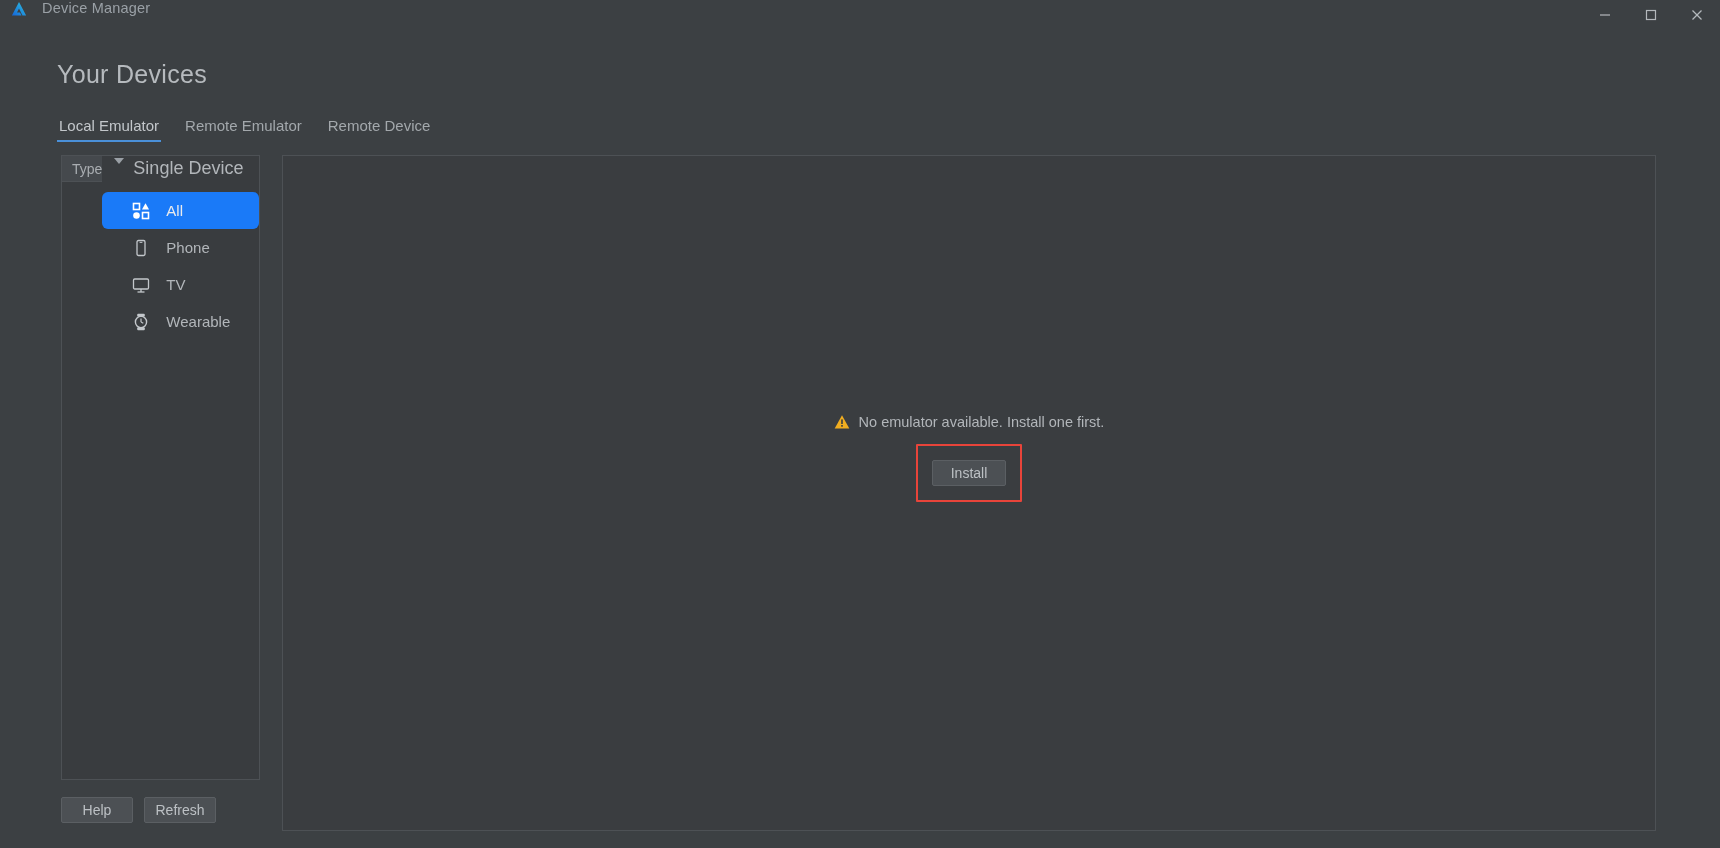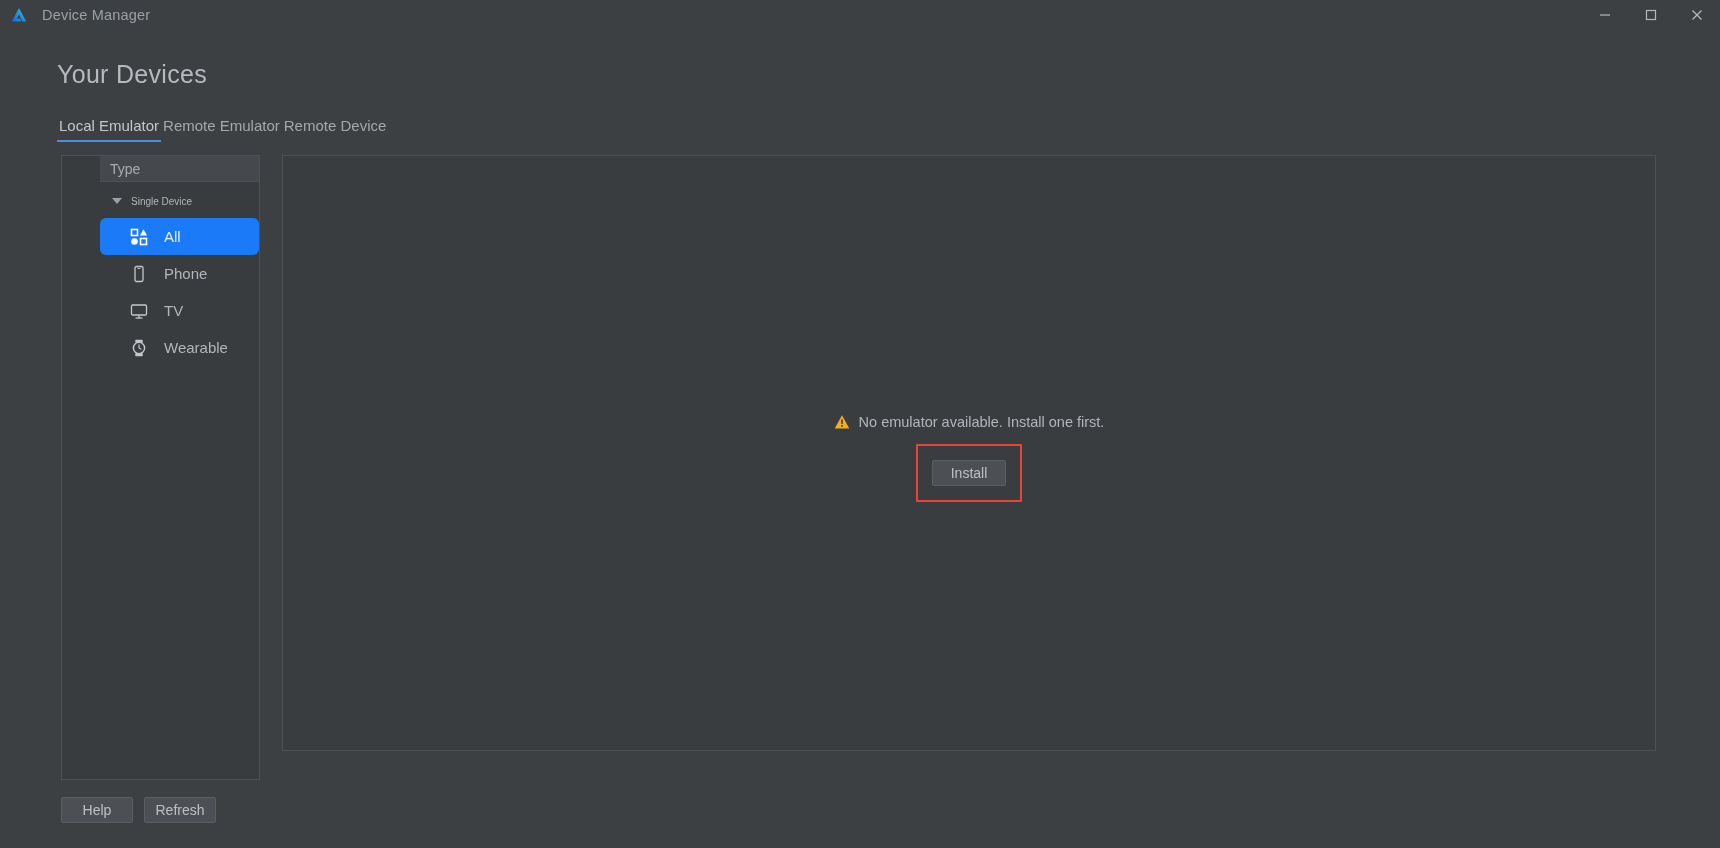--- a/index.html
+++ b/index.html
@@ -16,21 +16,21 @@
   }
 
   
   #titlebar {
     position: absolute;
     top: 0; left: 0;
     width: 1720px;
     height: 30px;
     background: #3c4043;
     display: flex;
-    align-items: center;
+    align-items: flex-start;
   }
   #app-logo {
     width: 18px; height: 18px;
     margin-left: 10px;
     display: block;
   }
   #title-text {
     margin-left: 14px;
     font-size: 14.5px;
     color: #9aa0a6;
@@ -62,20 +62,21 @@
     letter-spacing: .3px;
   }
 
   
   #tabs {
     position: absolute;
     left: 57px;
     top: 117px;
     display: flex;
     align-items: flex-end;
+    gap: 22px;
   }
   .tab {
     font-size: 15px;
     color: #a3a8ac;
     padding: 0 2px 6px 2px;
     border-bottom: 2px solid transparent;
     white-space: nowrap;
   }
   .tab.active {
     color: #c3c7cb;
@@ -85,45 +86,43 @@
   
   #sidebar {
     position: absolute;
     left: 61px;
     top: 155px;
     width: 199px;
     height: 625px;
     background: #393c3f;
     border: 1px solid #4d5155;
     display: flex;
-    flex-direction: column;
-    padding-left: 38px;
+    flex-direction: row;
   }
   #sidebar-header {
     height: 26px;
     background: #45494d;
     border-bottom: 1px solid #4d5155;
     display: flex;
     align-items: center;
     padding-left: 10px;
     font-size: 14px;
     color: #a9adb1;
     flex: 0 0 auto;
   }
   #sidebar-list {
     flex: 1 1 auto;
     overflow: hidden;
     padding-top: 2px;
   }
   .group-row {
     height: 34px;
     display: flex;
-    align-items: center;
     padding-left: 12px;
-    font-size: 10px;
+    font-size: 18px;
     color: #b2b6ba;
   }
   .caret {
     width: 0; height: 0;
     border-left: 5px solid transparent;
     border-right: 5px solid transparent;
     border-top: 6px solid #9aa0a6;
     margin-right: 9px;
   }
   .dev-row {
@@ -148,21 +147,21 @@
     flex: 0 0 auto;
   }
   .dev-icon svg { display: block; }
 
   
   #content-panel {
     position: absolute;
     left: 282px;
     top: 155px;
     width: 1374px;
-    height: 596px;
+    height: 676px;
     background: #3a3d40;
     border: 1px solid #4d5155;
   }
   #empty-state {
     position: absolute;
     left: 0;
     top: 258px;
     width: 100%;
     display: flex;
     flex-direction: column;

